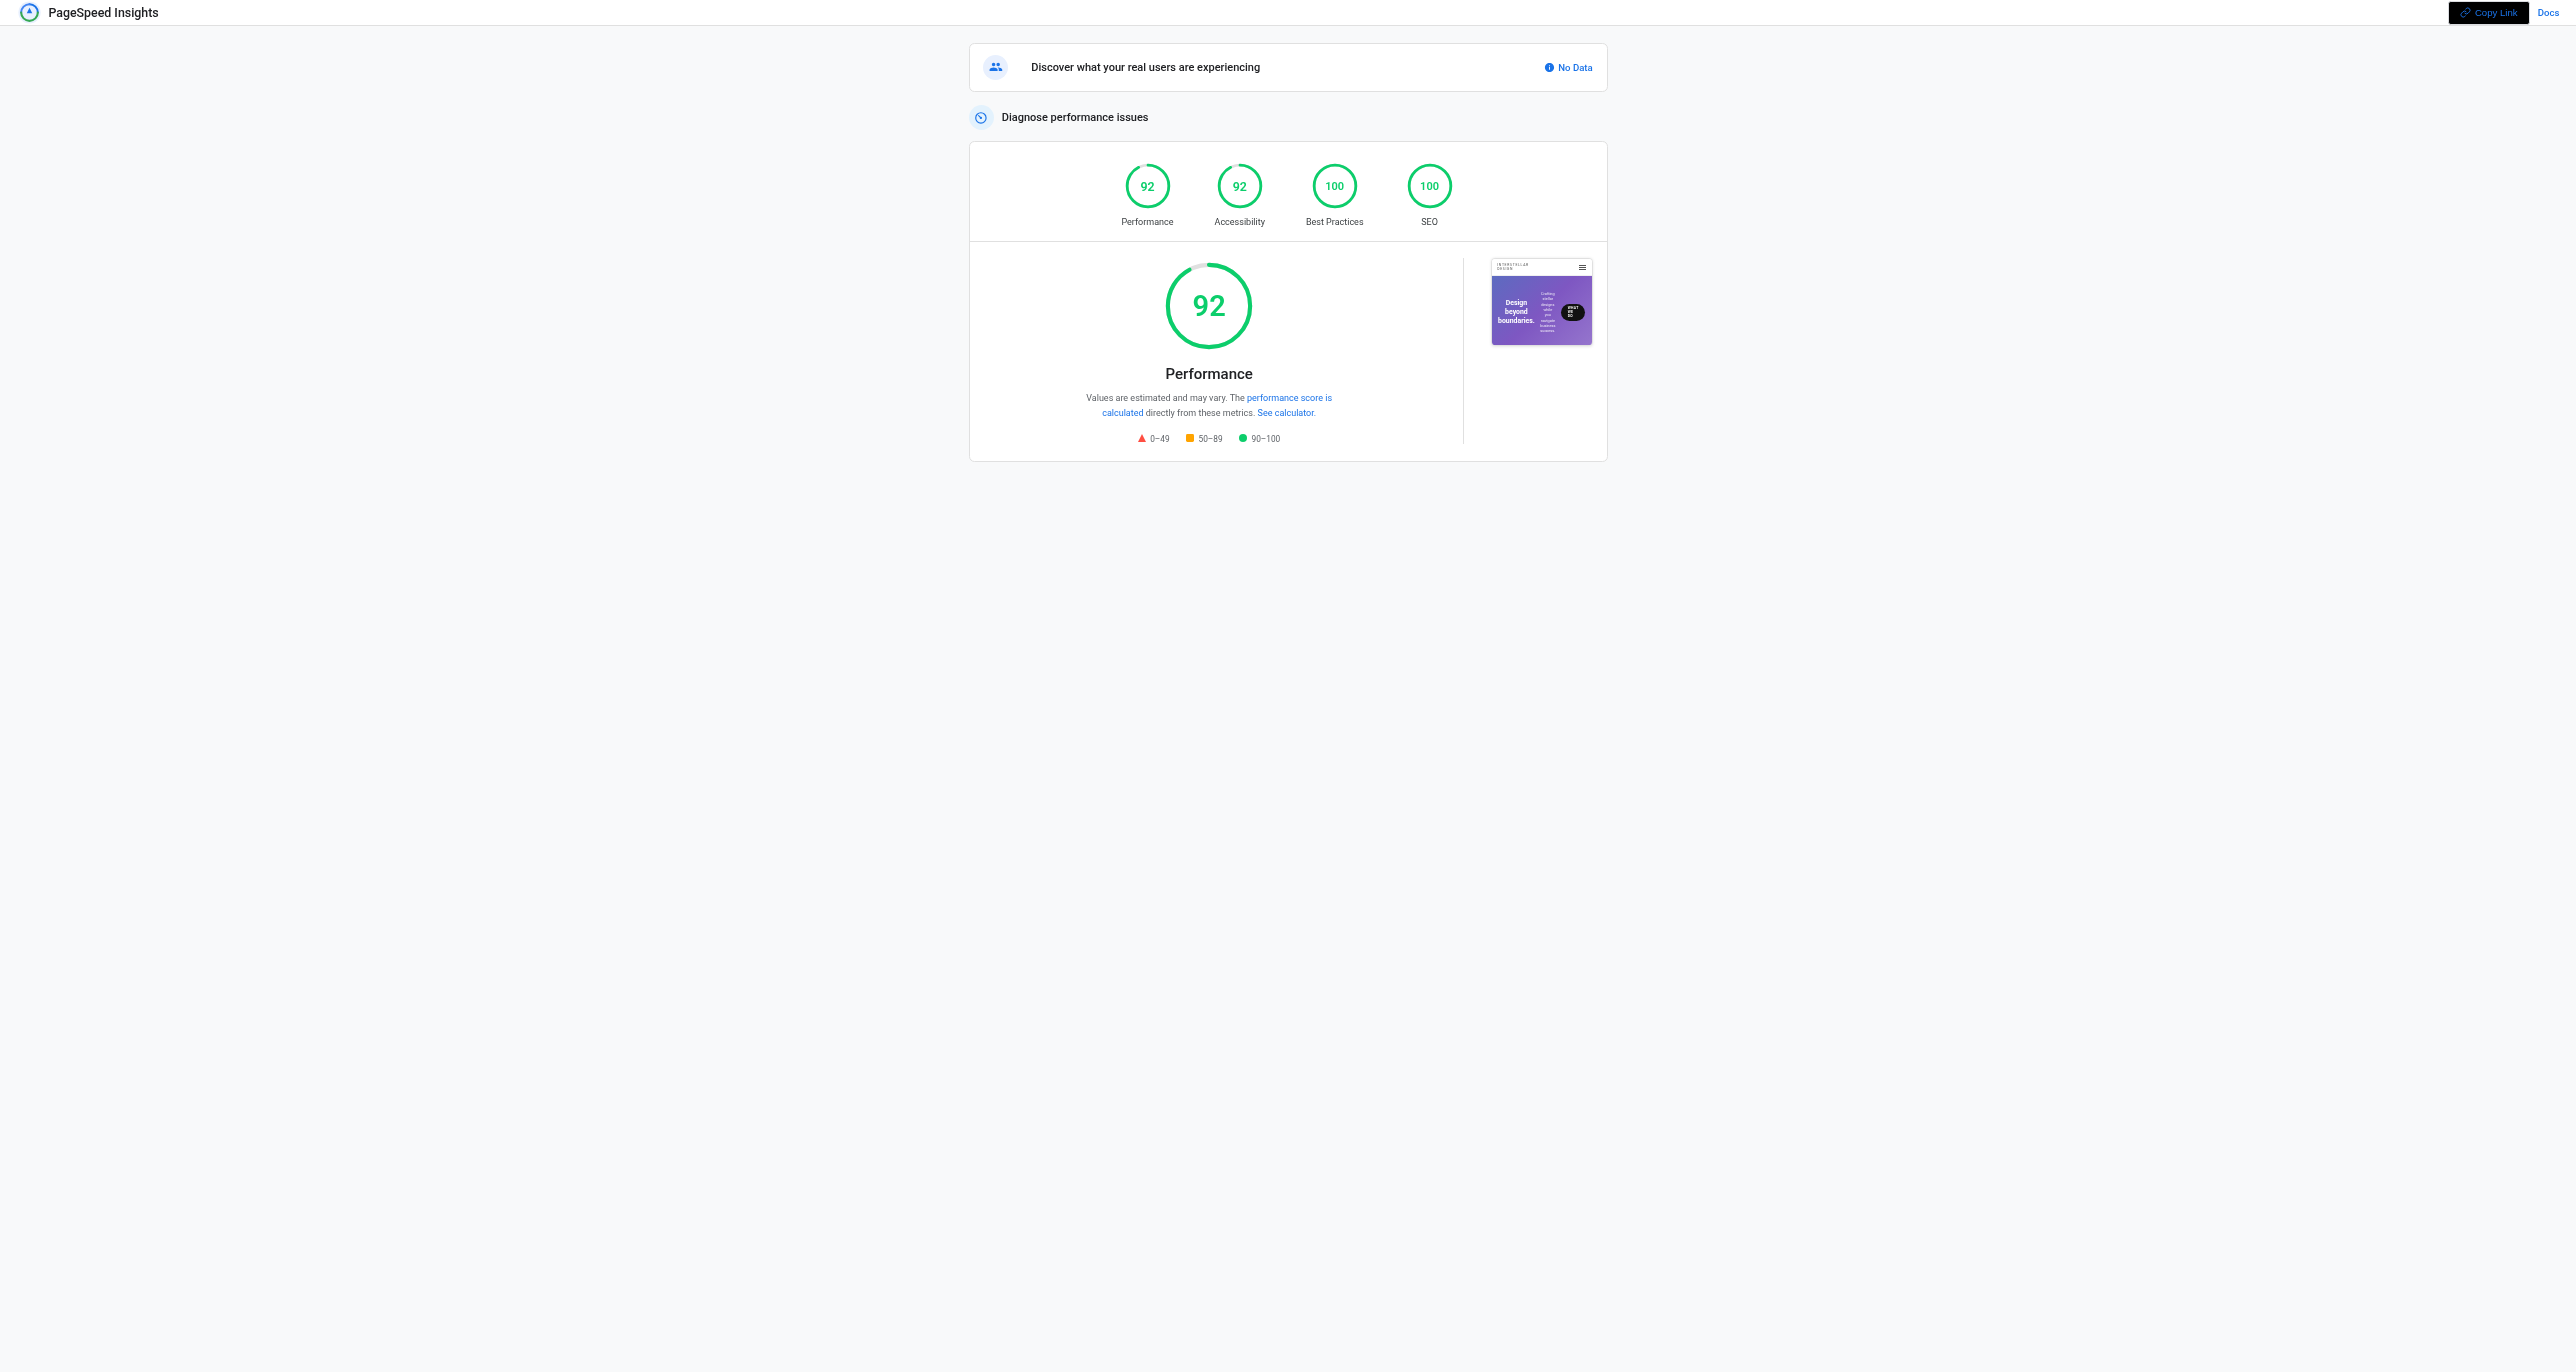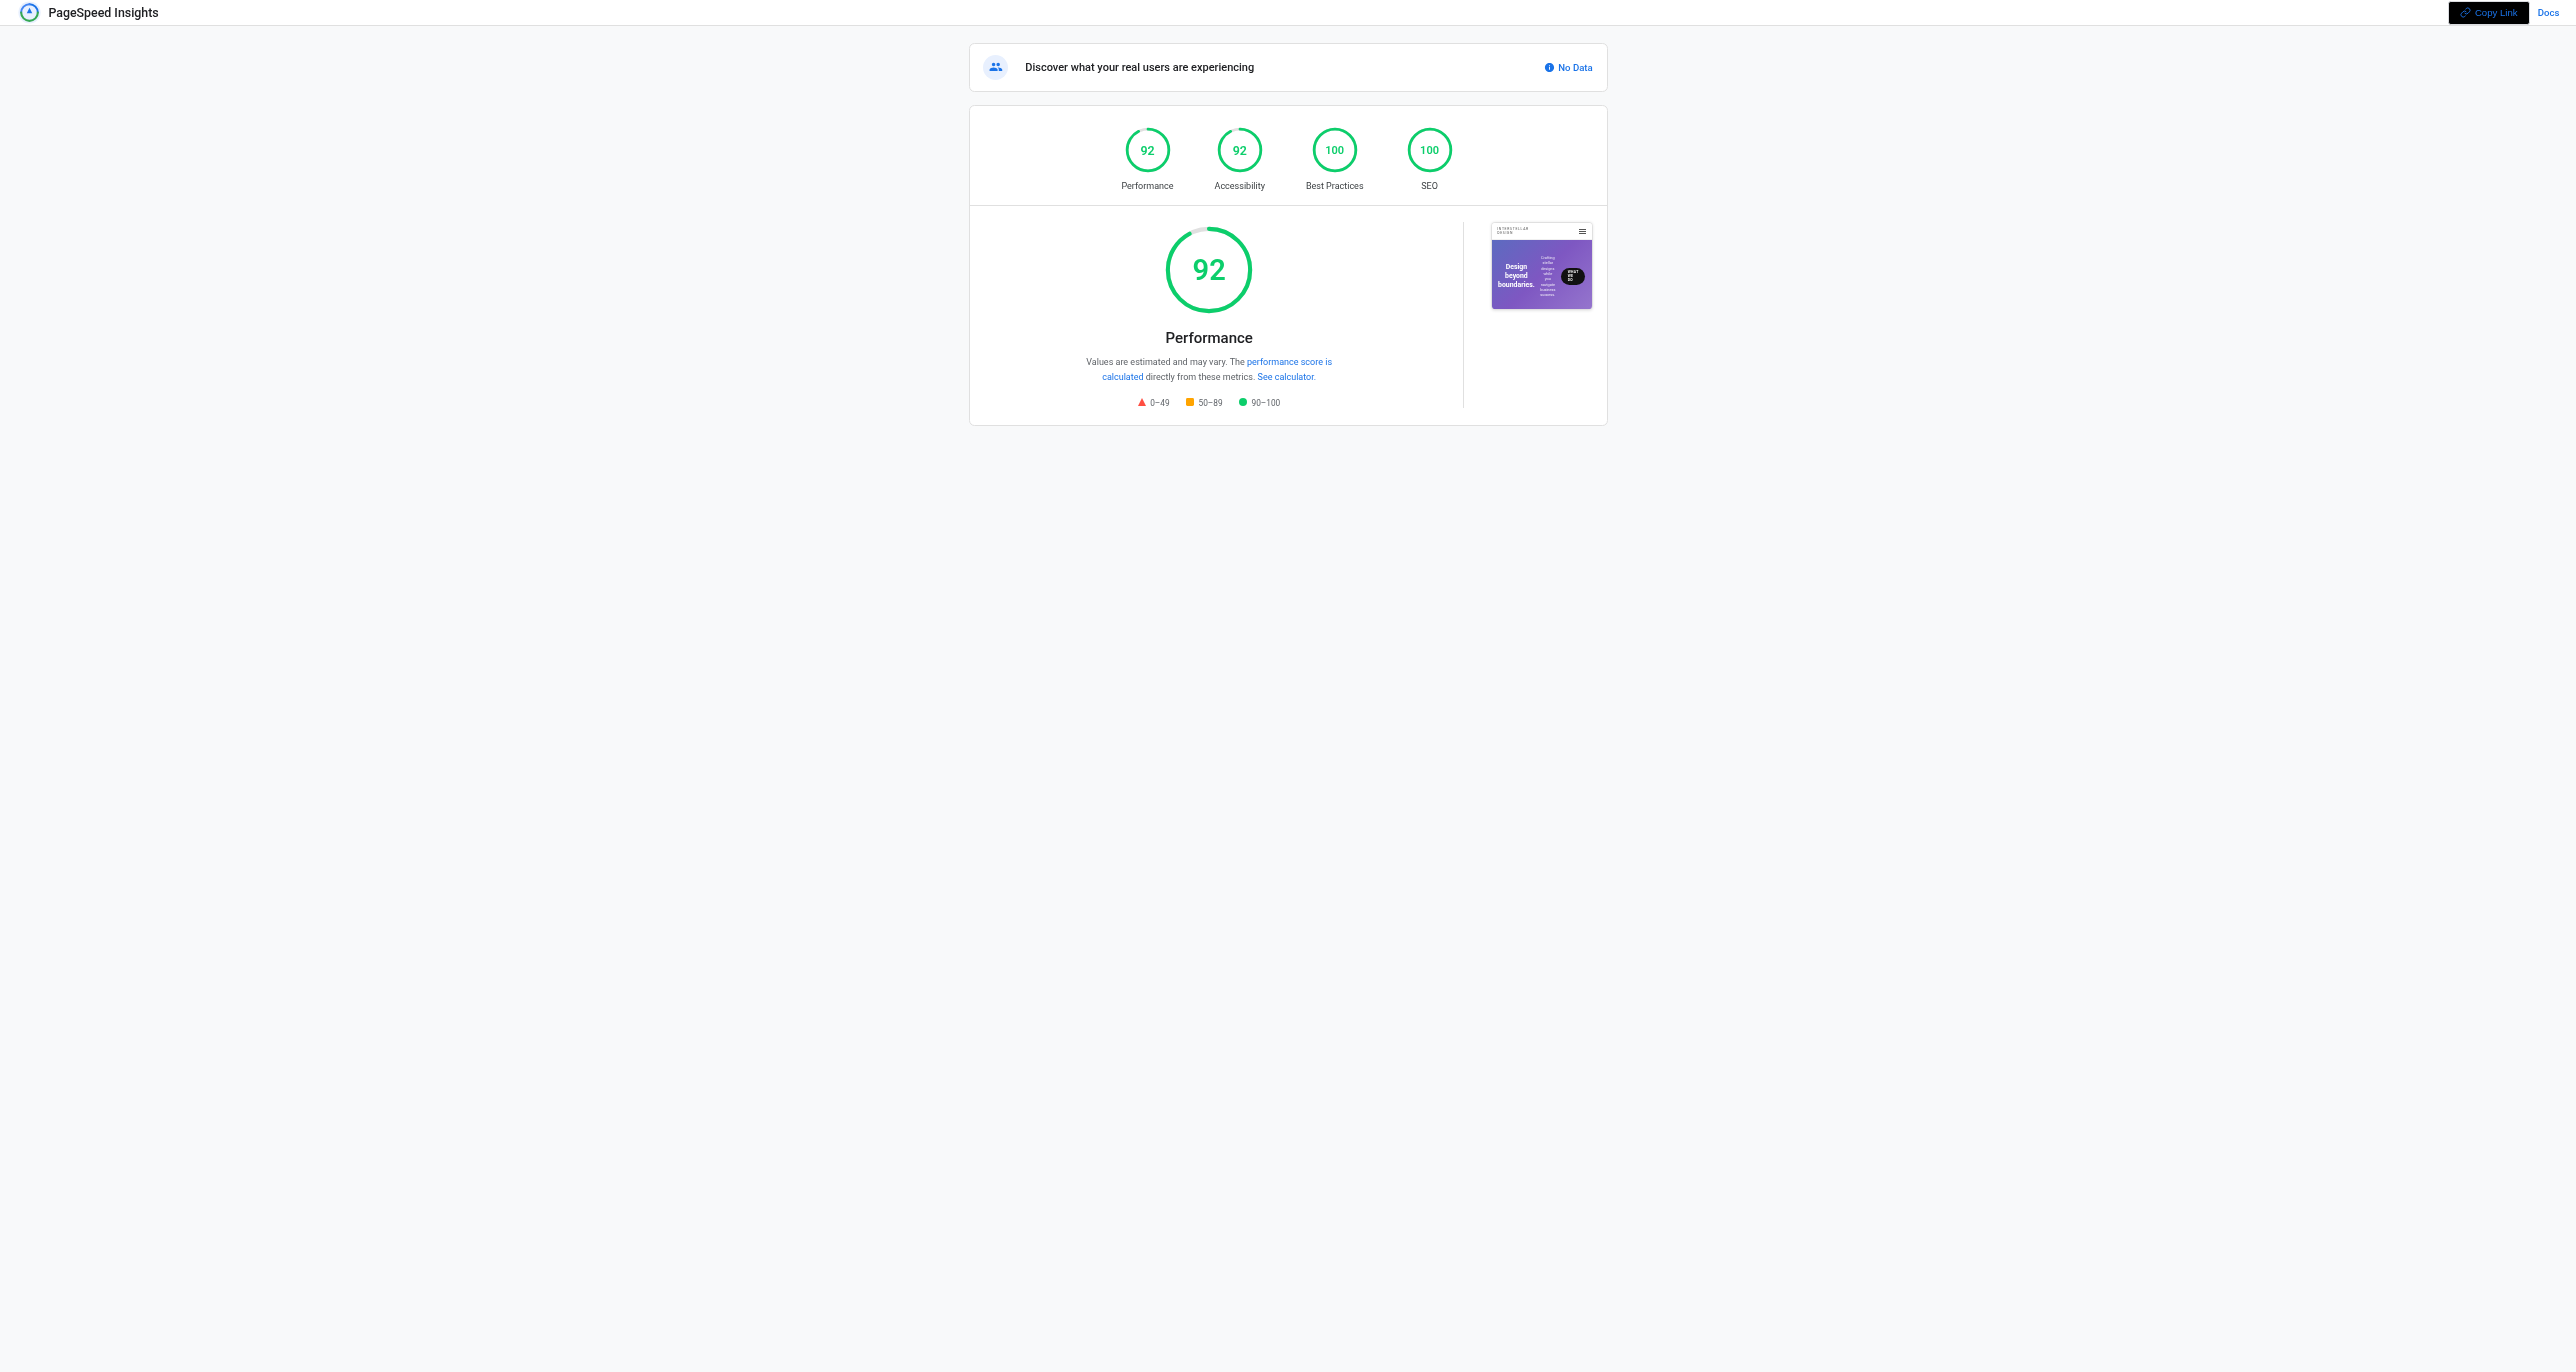--- a/index.html
+++ b/index.html
@@ -101,21 +101,21 @@
       justify-content: space-between;
       background: #fff;
       border: 0.7px solid #e0e0e0;
       border-radius: 5.5px;
       padding: 11px 13.8px;
       margin-bottom: 13.8px;
     }
     .section-row-left {
       display: flex;
       align-items: center;
-      gap: 17px;
+      gap: 23px;
     }
     .section-icon-circle {
       width: 25px;
       height: 25px;
       border-radius: 50%;
       background: #e8f0fe;
       display: flex;
       align-items: center;
       justify-content: center;
       font-size: 12.4px;
@@ -433,20 +433,30 @@
       <span class="section-row-title">Discover what your real users are experiencing</span>
     </div>
     <div class="no-data-link">
       <svg width="11" height="11" viewBox="0 0 24 24" fill="#1a73e8">
         <path d="M12 2C6.48 2 2 6.48 2 12s4.48 10 10 10 10-4.48 10-10S17.52 2 12 2zm1 15h-2v-6h2v6zm0-8h-2V7h2v2z"></path>
       </svg>
       <span>No Data</span>
     </div>
   </div>
 
+  <div class="diagnose-header">
+    <div class="section-icon-circle light-blue">
+      <svg width="13.8" height="13.8" viewBox="0 0 24 24" fill="#1a73e8">
+        <circle cx="12" cy="12" r="9" fill="none" stroke="#1a73e8" stroke-width="2"></circle>
+        <circle cx="12" cy="12" r="2" fill="#1a73e8"></circle>
+        <path d="M12 12 L8 8" stroke="#1a73e8" stroke-width="2" stroke-linecap="round"></path>
+      </svg>
+    </div>
+    <span class="diagnose-title">Diagnose performance issues</span>
+  </div>
 
   <div class="scores-card">
 
     <div class="scores-row">
 
       <div class="score-item">
         <div class="score-circle">
           <svg viewBox="0 0 72 72">
               <circle class="score-circle-bg" cx="36" cy="36" r="30"></circle>
               <circle class="score-circle-fg green" cx="36" cy="36" r="30" stroke-dasharray="188.5" stroke-dashoffset="15.08"></circle>

